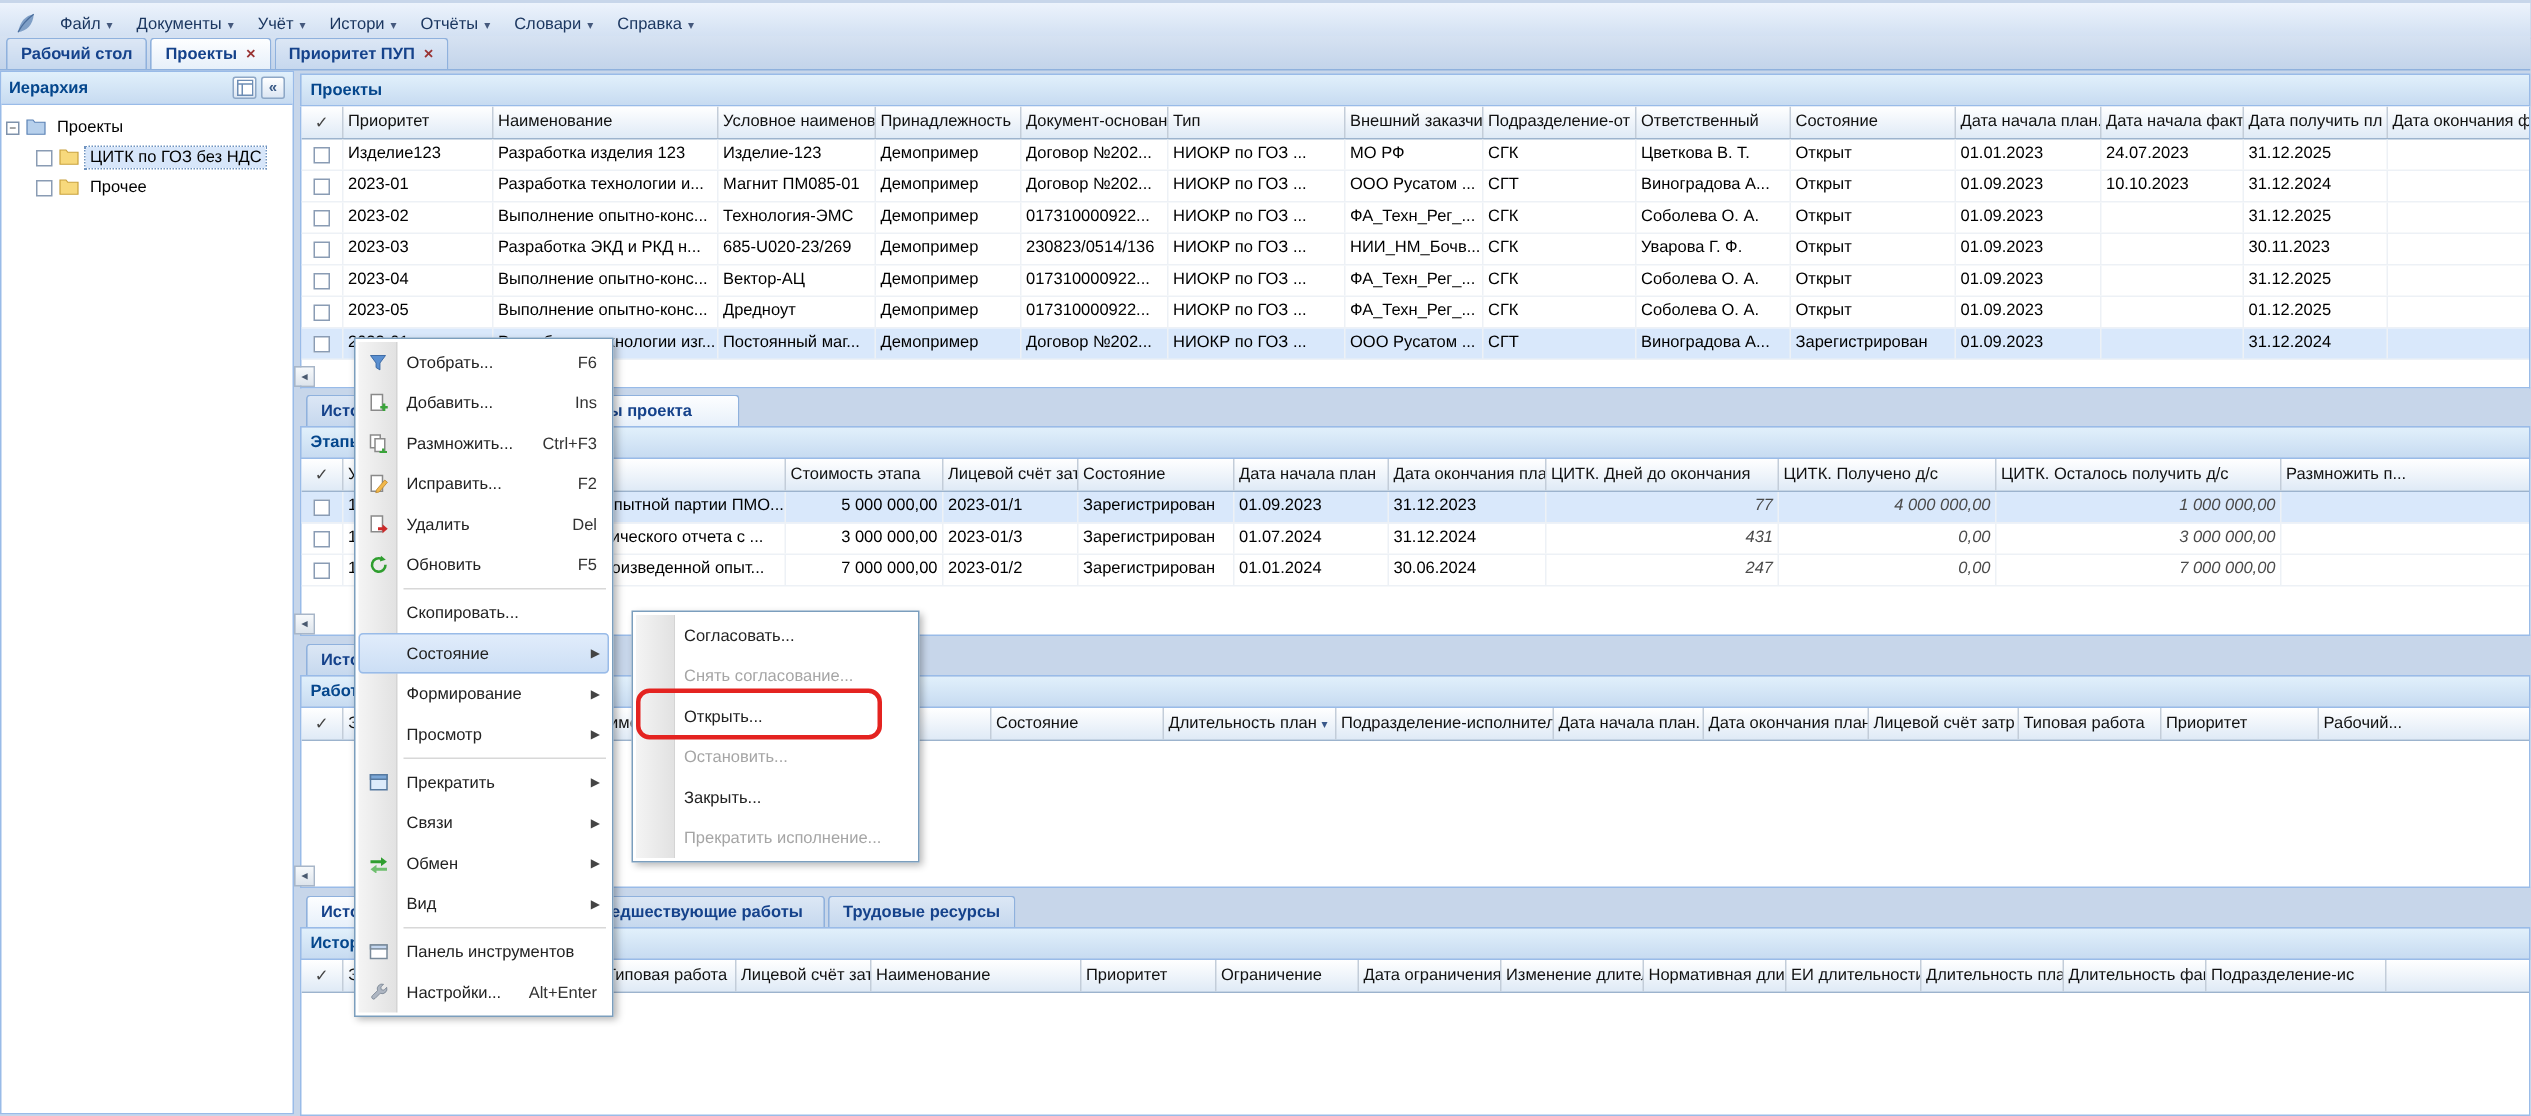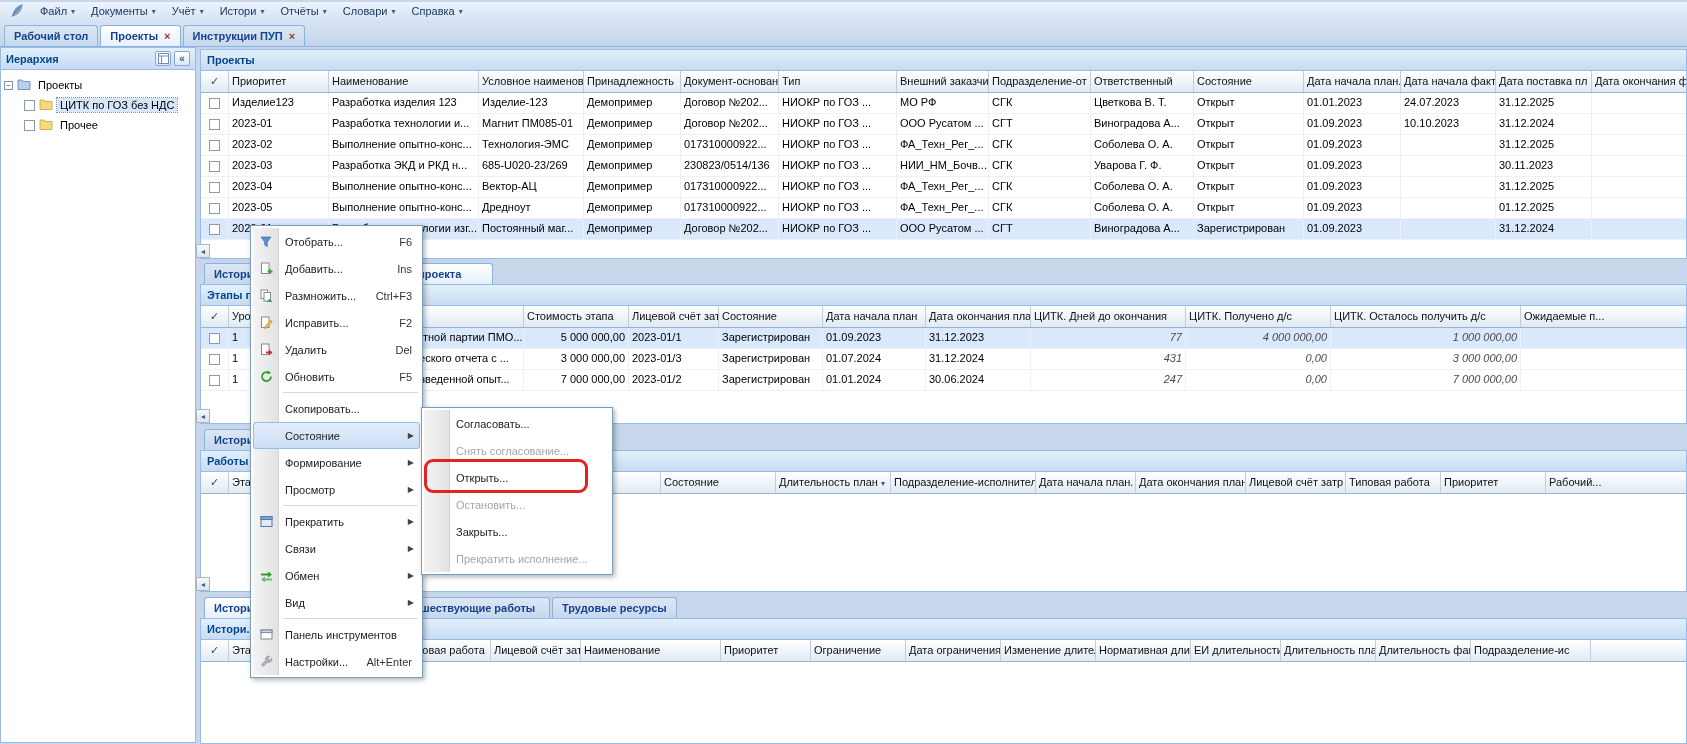--- a/index.html
+++ b/index.html
@@ -1,20 +1,20 @@
 <!DOCTYPE html>
 <html><head>
 <meta charset="utf-8">
 <style>
 *{margin:0;padding:0;box-sizing:border-box}
 html,body{width:1687px;height:744px}
 body{position:relative;background:#c7d6ea;font-family:"Liberation Sans",sans-serif;font-size:11px;color:#000;overflow:hidden}
 
 
-.menubar{position:absolute;left:0;top:2px;width:100%;height:24px;background:linear-gradient(#ecf3fc,#d2e0f2);border-bottom:1px solid #a9bdd8;display:flex;align-items:flex-start;padding-left:4px;z-index:5}
+.menubar{position:absolute;left:0;top:2px;width:100%;height:24px;background:linear-gradient(#ecf3fc,#d2e0f2);border-bottom:1px solid #a9bdd8;display:flex;align-items:flex-end;padding-left:4px;z-index:5}
 .logo{width:18px;height:18px;margin:0 5px;display:flex;align-items:center}
 .mb-item{display:flex;align-items:center;gap:4px;padding:3px 8px;color:#1c3760;cursor:default}
 .mb-caret{font-size:8px;color:#45597d}
 
 
 .tabstrip{position:absolute;left:0;top:24px;width:100%;height:23px;background:linear-gradient(#d6e2f2,#c3d4ea);border-bottom:1px solid #8fb1dd;display:flex;align-items:flex-end;padding-left:4px;gap:2px;z-index:5}
 .tab{height:21px;display:flex;align-items:center;gap:6px;padding:0 9px;background:linear-gradient(#dce7f5,#c6d8ee);border:1px solid #8fb1dd;border-bottom:none;border-radius:3px 3px 0 0;color:#15428b;font-weight:bold;white-space:nowrap;overflow:hidden}
 .tab.active{background:linear-gradient(#fdfeff,#e7f0fa)}
 .tab-close{color:#993333;font-weight:bold}
 
@@ -71,21 +71,21 @@
 .tcb{flex:none}
 .lbl{padding:1px 3px;white-space:nowrap}
 .tnode.selected .lbl{background:#d7e6fa;outline:1px dotted #6f93c0}
 
 
 .harr{position:absolute;width:14px;height:14px;background:linear-gradient(#f7f9fb,#dde4ec);border:1px solid #a8b6c8;color:#4a5a70;font-size:7px;display:flex;align-items:center;justify-content:center;z-index:10}
 .ha1{left:196px;top:244px}.ha2{left:196px;top:409px}.ha3{left:196px;top:577px}
 
 
 .menu{position:absolute;background:#fff;border:1px solid #7b9ebd;box-shadow:2px 2px 5px rgba(0,0,0,.3);padding:2px}
-.ctx{left:250px;top:225px;width:173px;z-index:40}
+.ctx{left:236px;top:225px;width:173px;z-index:40}
 .sub{left:421px;top:407px;width:192px;z-index:50}
 .gutter{position:absolute;left:2px;top:2px;bottom:2px;width:26px;background:linear-gradient(to right,#f4f4f4,#e2e2e2);border-right:1px solid #d4d4d4}
 .mi{position:relative;height:27px;display:flex;align-items:center}
 .mic{width:26px;flex:none;display:flex;align-items:center;justify-content:center}
 .mil{padding-left:6px;color:#222;white-space:nowrap}
 .mis{margin-left:auto;padding-right:8px;color:#333}
 .mia{margin-left:auto;padding-right:6px;font-size:8px;color:#444}
 .mi.hl{background:linear-gradient(#e2edfb,#cbdef5);outline:1px solid #99bbe8;outline-offset:-1px;border-radius:3px}
 .mi.disabled .mil{color:#a5a5a5}
 .msep{height:1px;background:#d8d8d8;margin:2px 2px 2px 30px}
@@ -135,21 +135,21 @@
 
 <div class="tabstrip">
   <div class="tab">
       <span>Рабочий стол</span>
     </div>
   <div class="tab active">
       <span>Проекты</span>
       <span class="tab-close">×</span>
     </div>
   <div class="tab">
-      <span>Инструкции ПУП</span>
+      <span>Приоритет ПУП</span>
       <span class="tab-close">×</span>
     </div>
 </div>
 
 <div class="sidebar">
   <div class="shead">
     <span>Иерархия</span>
     <span class="stools">
       <span class="tool">
           <svg width="11" height="11" viewBox="0 0 11 11">
@@ -194,21 +194,21 @@
       <div class="hc cp3">Условное наименова</div>
       <div class="hc cp4">Принадлежность</div>
       <div class="hc cp5">Документ-основан</div>
       <div class="hc cp6">Тип</div>
       <div class="hc cp7">Внешний заказчик</div>
       <div class="hc cp8">Подразделение-от</div>
       <div class="hc cp9">Ответственный</div>
       <div class="hc cp10">Состояние</div>
       <div class="hc cp11">Дата начала план.</div>
       <div class="hc cp12">Дата начала факт</div>
-      <div class="hc cp13">Дата поставка пл</div>
+      <div class="hc cp13">Дата получить пл</div>
       <div class="hc cp14">Дата окончания ф</div>
     </div>
     <div class="row">
       <div class="cell cbc cp0">
         <div class="cbx"></div>
       </div>
       <div class="cell cp1">Изделие123</div>
       <div class="cell cp2">Разработка изделия 123</div>
       <div class="cell cp3">Изделие-123</div>
       <div class="cell cp4">Демопример</div>
@@ -354,21 +354,21 @@
       <div class="hc cs1">Уро...</div>
       <div class="hc cs2">Наименование</div>
       <div class="hc cs3">Стоимость этапа</div>
       <div class="hc cs4">Лицевой счёт затрат</div>
       <div class="hc cs5">Состояние</div>
       <div class="hc cs6">Дата начала план</div>
       <div class="hc cs7">Дата окончания план</div>
       <div class="hc cs8">ЦИТК. Дней до окончания</div>
       <div class="hc cs9">ЦИТК. Получено д/с</div>
       <div class="hc cs10">ЦИТК. Осталось получить д/с</div>
-      <div class="hc cs11">Ожидаемые п...</div>
+      <div class="hc cs11">Размножить п...</div>
     </div>
     <div class="row sel">
       <div class="cell cbc cs0">
         <div class="cbx"></div>
       </div>
       <div class="cell cs1">1</div>
       <div class="cell cs2">Изготовление и поставка опытной партии ПМО...</div>
       <div class="cell cs3 num">5 000 000,00</div>
       <div class="cell cs4">2023-01/1</div>
       <div class="cell cs5">Зарегистрирован</div>

